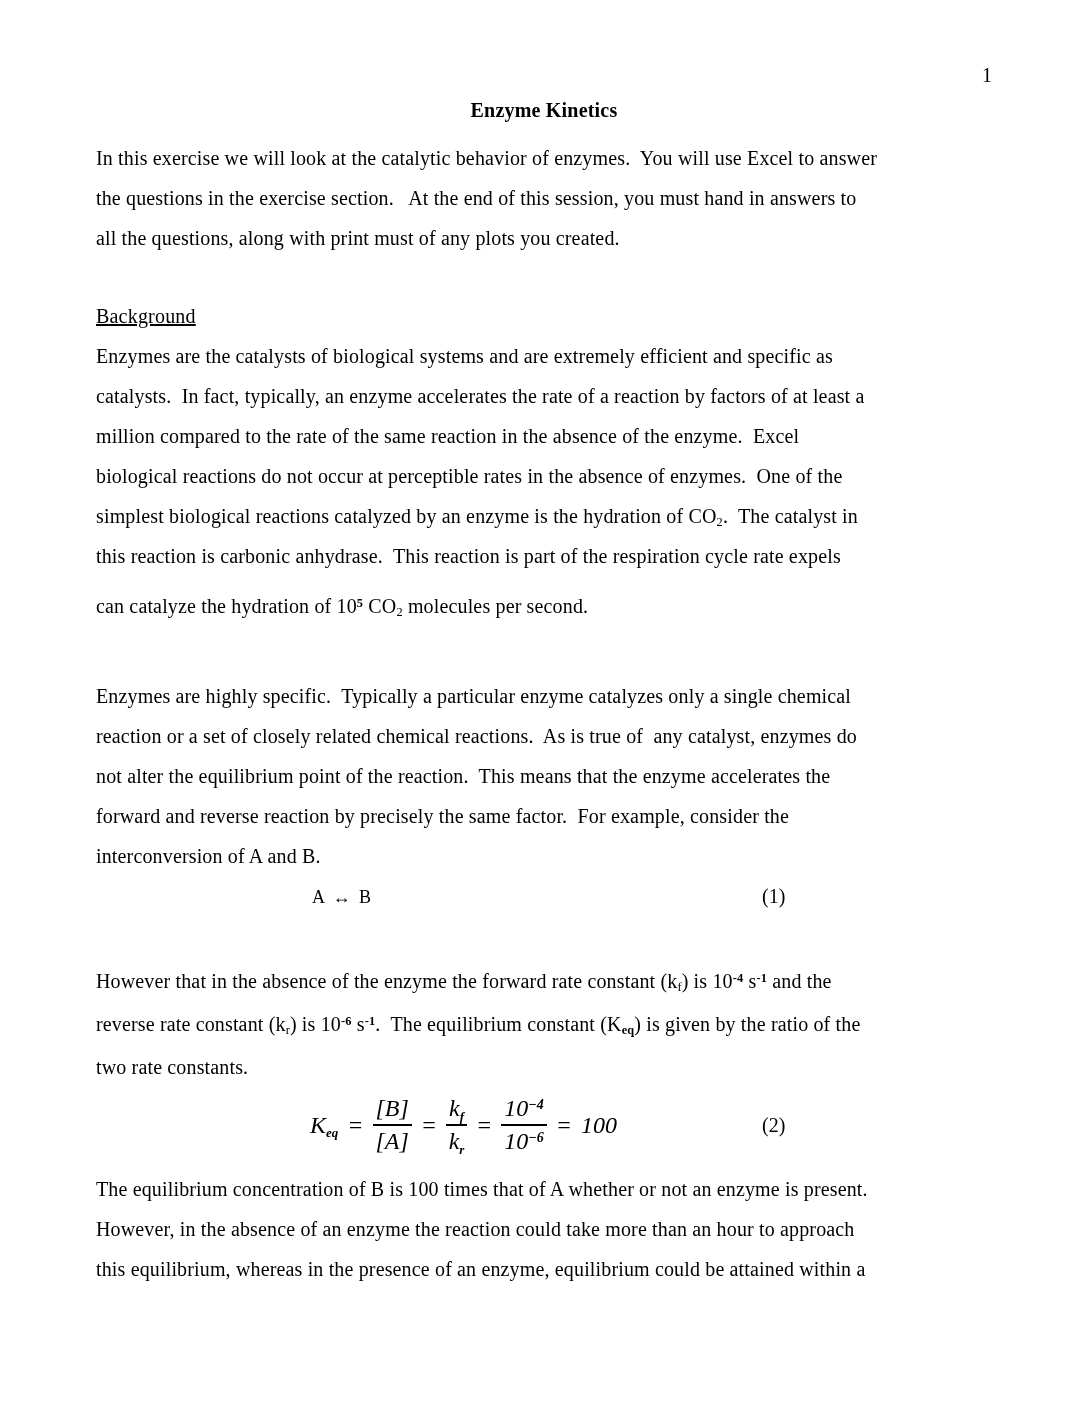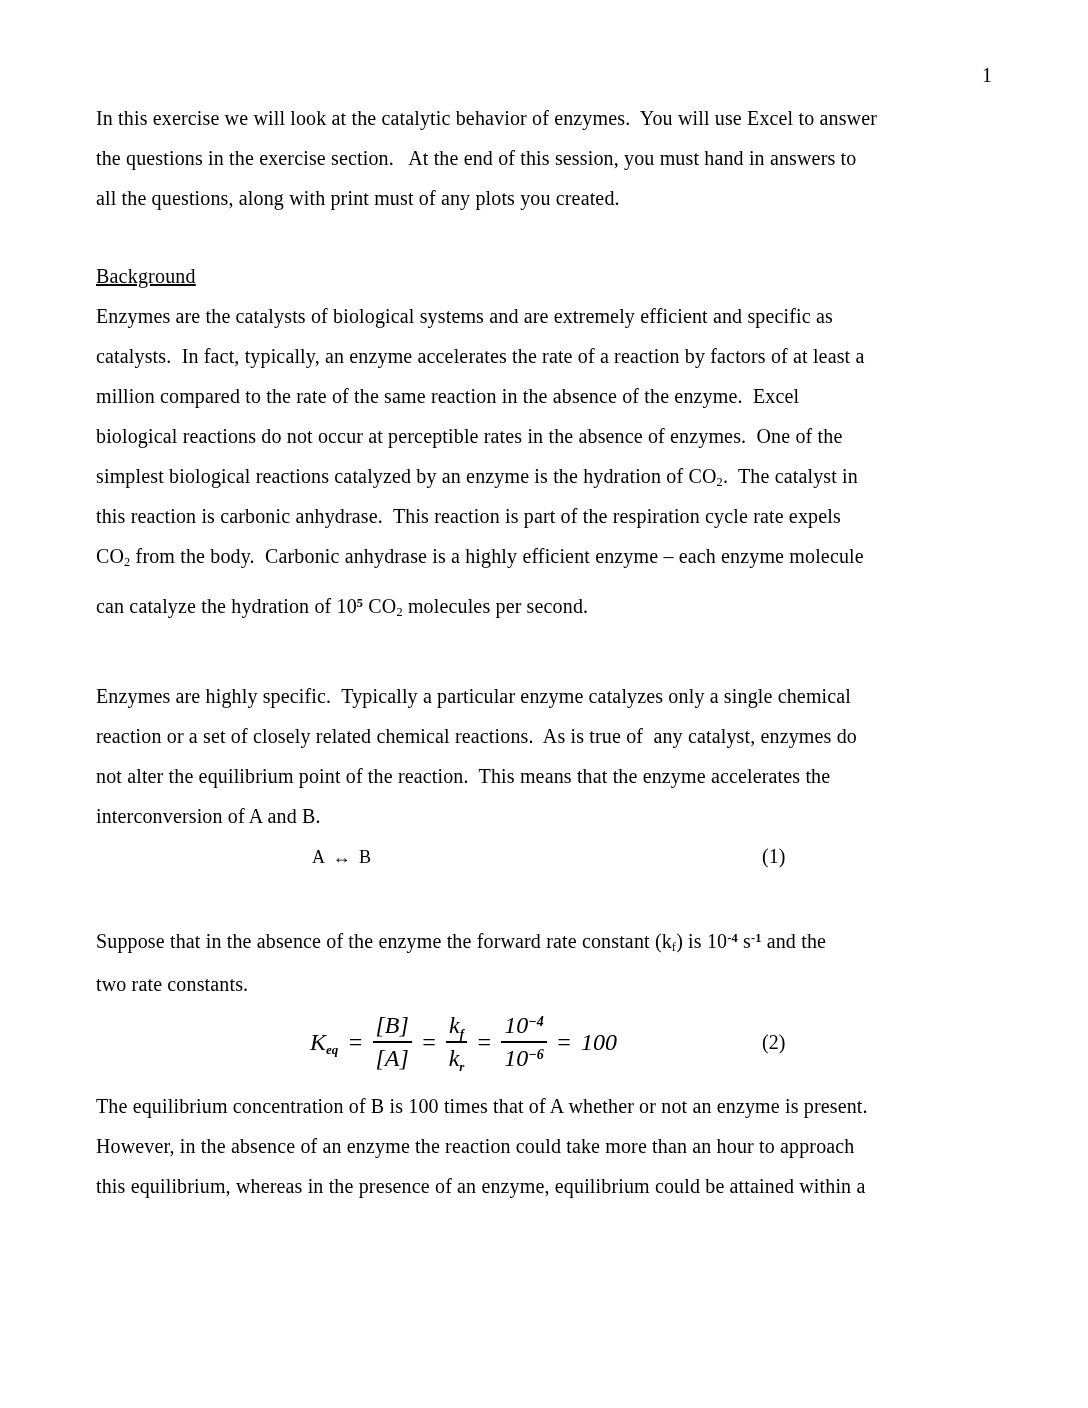--- a/index.html
+++ b/index.html
@@ -87,54 +87,56 @@
   .eqsup { font-size: 14px; font-weight: bold; top: -0.5em; }
   .eqres { white-space: pre; }
 </style>
 </head>
 <body>
 
 <div class="page">
 
   <div class="pageno">1</div>
 
+  <div class="title">Enzyme Kinetics</div>
 
   <div class="para mt-intro">
     <div class="line"><span>In this exercise we will look at the catalytic behavior of enzymes.  You will use Excel to answer</span></div>
     <div class="line"><span>the questions in the exercise section.   At the end of this session, you must hand in answers to</span></div>
     <div class="line"><span>all the questions, along with print must of any plots you created.</span></div>
   </div>
 
   <div class="heading">Background</div>
 
   <div class="para">
     <div class="line"><span>Enzymes are the catalysts of biological systems and are extremely efficient and specific as</span></div>
     <div class="line"><span>catalysts.  In fact, typically, an enzyme accelerates the rate of a reaction by factors of at least a</span></div>
     <div class="line"><span>million compared to the rate of the same reaction in the absence of the enzyme.  Excel</span></div>
     <div class="line"><span>biological reactions do not occur at perceptible rates in the absence of enzymes.  One of the</span></div>
     <div class="line"><span>simplest biological reactions catalyzed by an enzyme is the hydration of CO</span><sub>2</sub><span>.  The catalyst in</span></div>
     <div class="line"><span>this reaction is carbonic anhydrase.  This reaction is part of the respiration cycle rate expels</span></div>
-    <div class="line"><span>CO</span><sub>2</sub><span> from the body.  Carbonic anhydrase is a highly efficient enzyme – each enzyme molecule</span></div>
     <div class="line gap-top"><span>can catalyze the hydration of 10</span><sup class="b">5</sup><span> CO</span><sub>2</sub><span> molecules per second.</span></div>
   </div>
 
   <div class="para mt-para3">
     <div class="line"><span>Enzymes are highly specific.  Typically a particular enzyme catalyzes only a single chemical</span></div>
     <div class="line"><span>reaction or a set of closely related chemical reactions.  As is true of  any catalyst, enzymes do</span></div>
     <div class="line"><span>not alter the equilibrium point of the reaction.  This means that the enzyme accelerates the</span></div>
+    <div class="line"><span>forward and reverse reaction by precisely the same factor.  For example, consider the</span></div>
     <div class="line"><span>interconversion of A and B.</span></div>
   </div>
 
   <div class="eq-row eq1-row">
     <span class="eq1-expr">A ↔ B</span>
     <span class="eq-tag">(1)</span>
   </div>
 
   <div class="para para-rates mt-para4">
-    <div class="line"><span>Suppose that in the absence of the enzyme the forward rate constant (k</span><sub>f</sub><span>) is 10</span><sup class="b">-4</sup><span> s</span><sup class="b">-1</sup><span> and the</span></div>
+    <div class="line"><span>However that in the absence of the enzyme the forward rate constant (k</span><sub>f</sub><span>) is 10</span><sup class="b">-4</sup><span> s</span><sup class="b">-1</sup><span> and the</span></div>
+    <div class="line"><span>reverse rate constant (k</span><sub>r</sub><span>) is 10</span><sup class="b">-6</sup><span> s</span><sup class="b">-1</sup><span>.  The equilibrium constant (K</span><sub class="b">eq</sub><span>) is given by the ratio of the</span></div>
     <div class="line"><span>two rate constants.</span></div>
   </div>
 
   <div class="eq-row eq2-row">
     <span class="eq2">
       <span><span>K</span><sub class="eqsub">eq</sub></span>
       <span class="op">=</span>
       <span class="frac">
         <span class="num">[B]</span>
         <span class="den">[A]</span>

